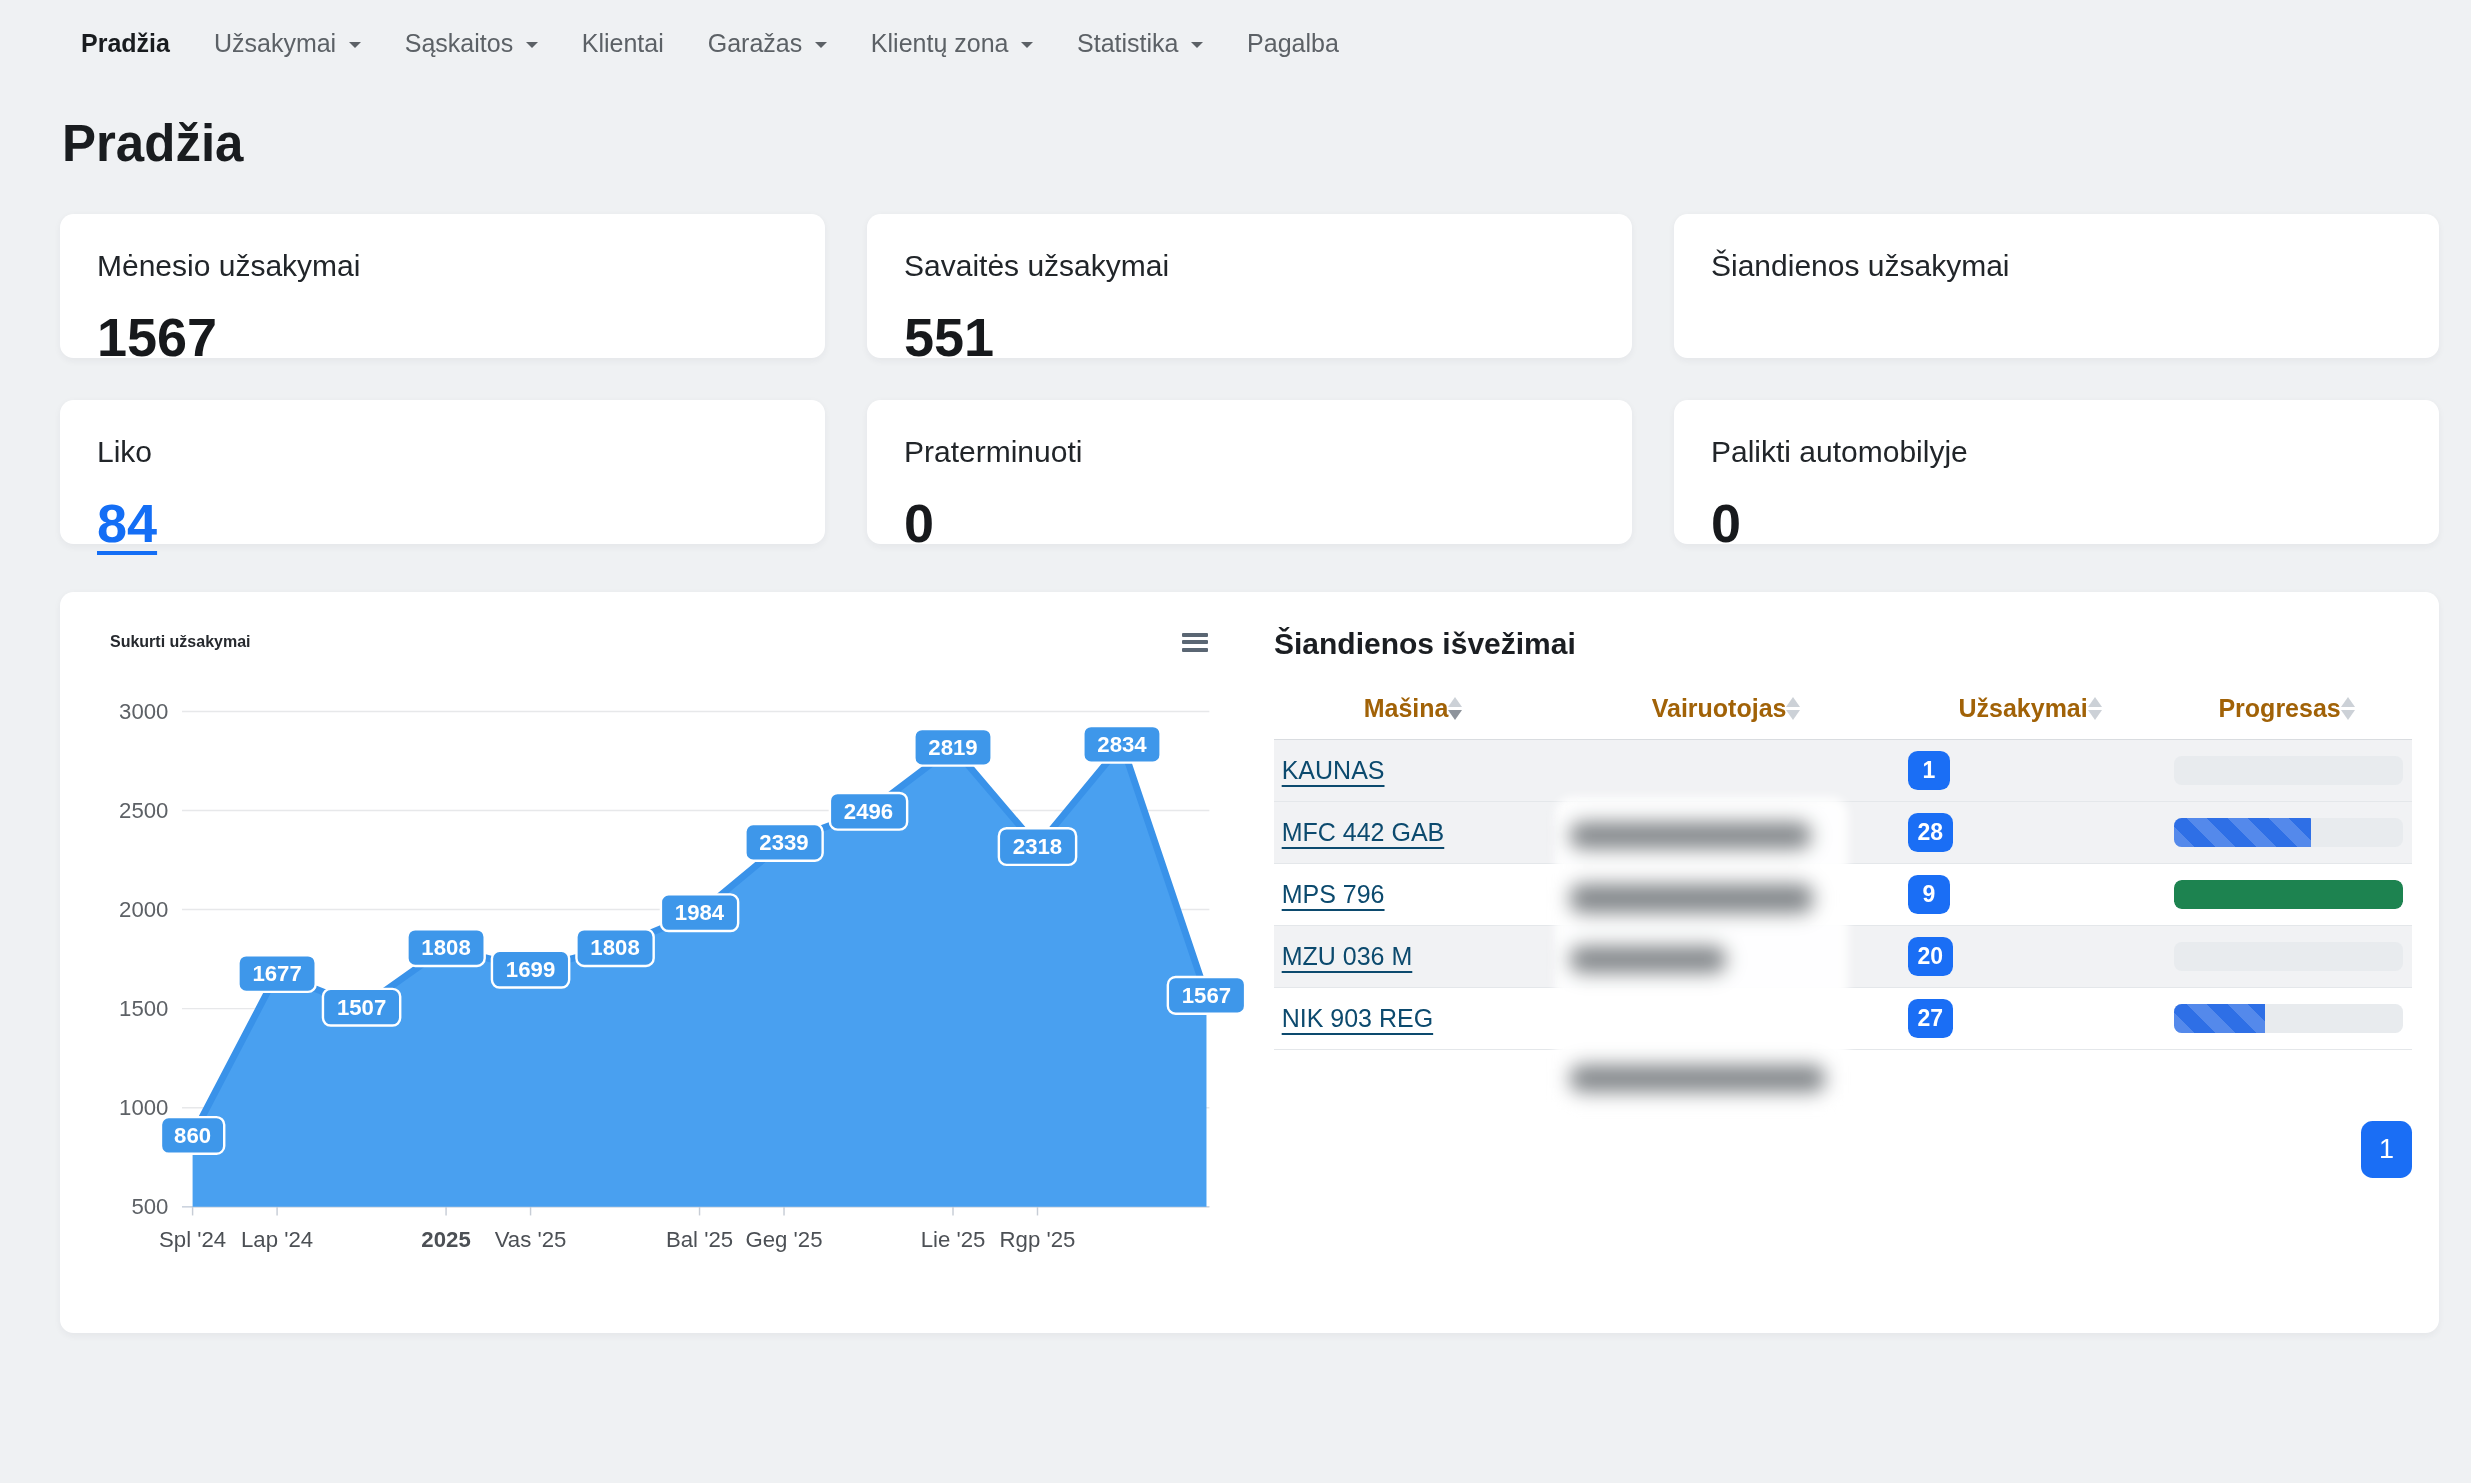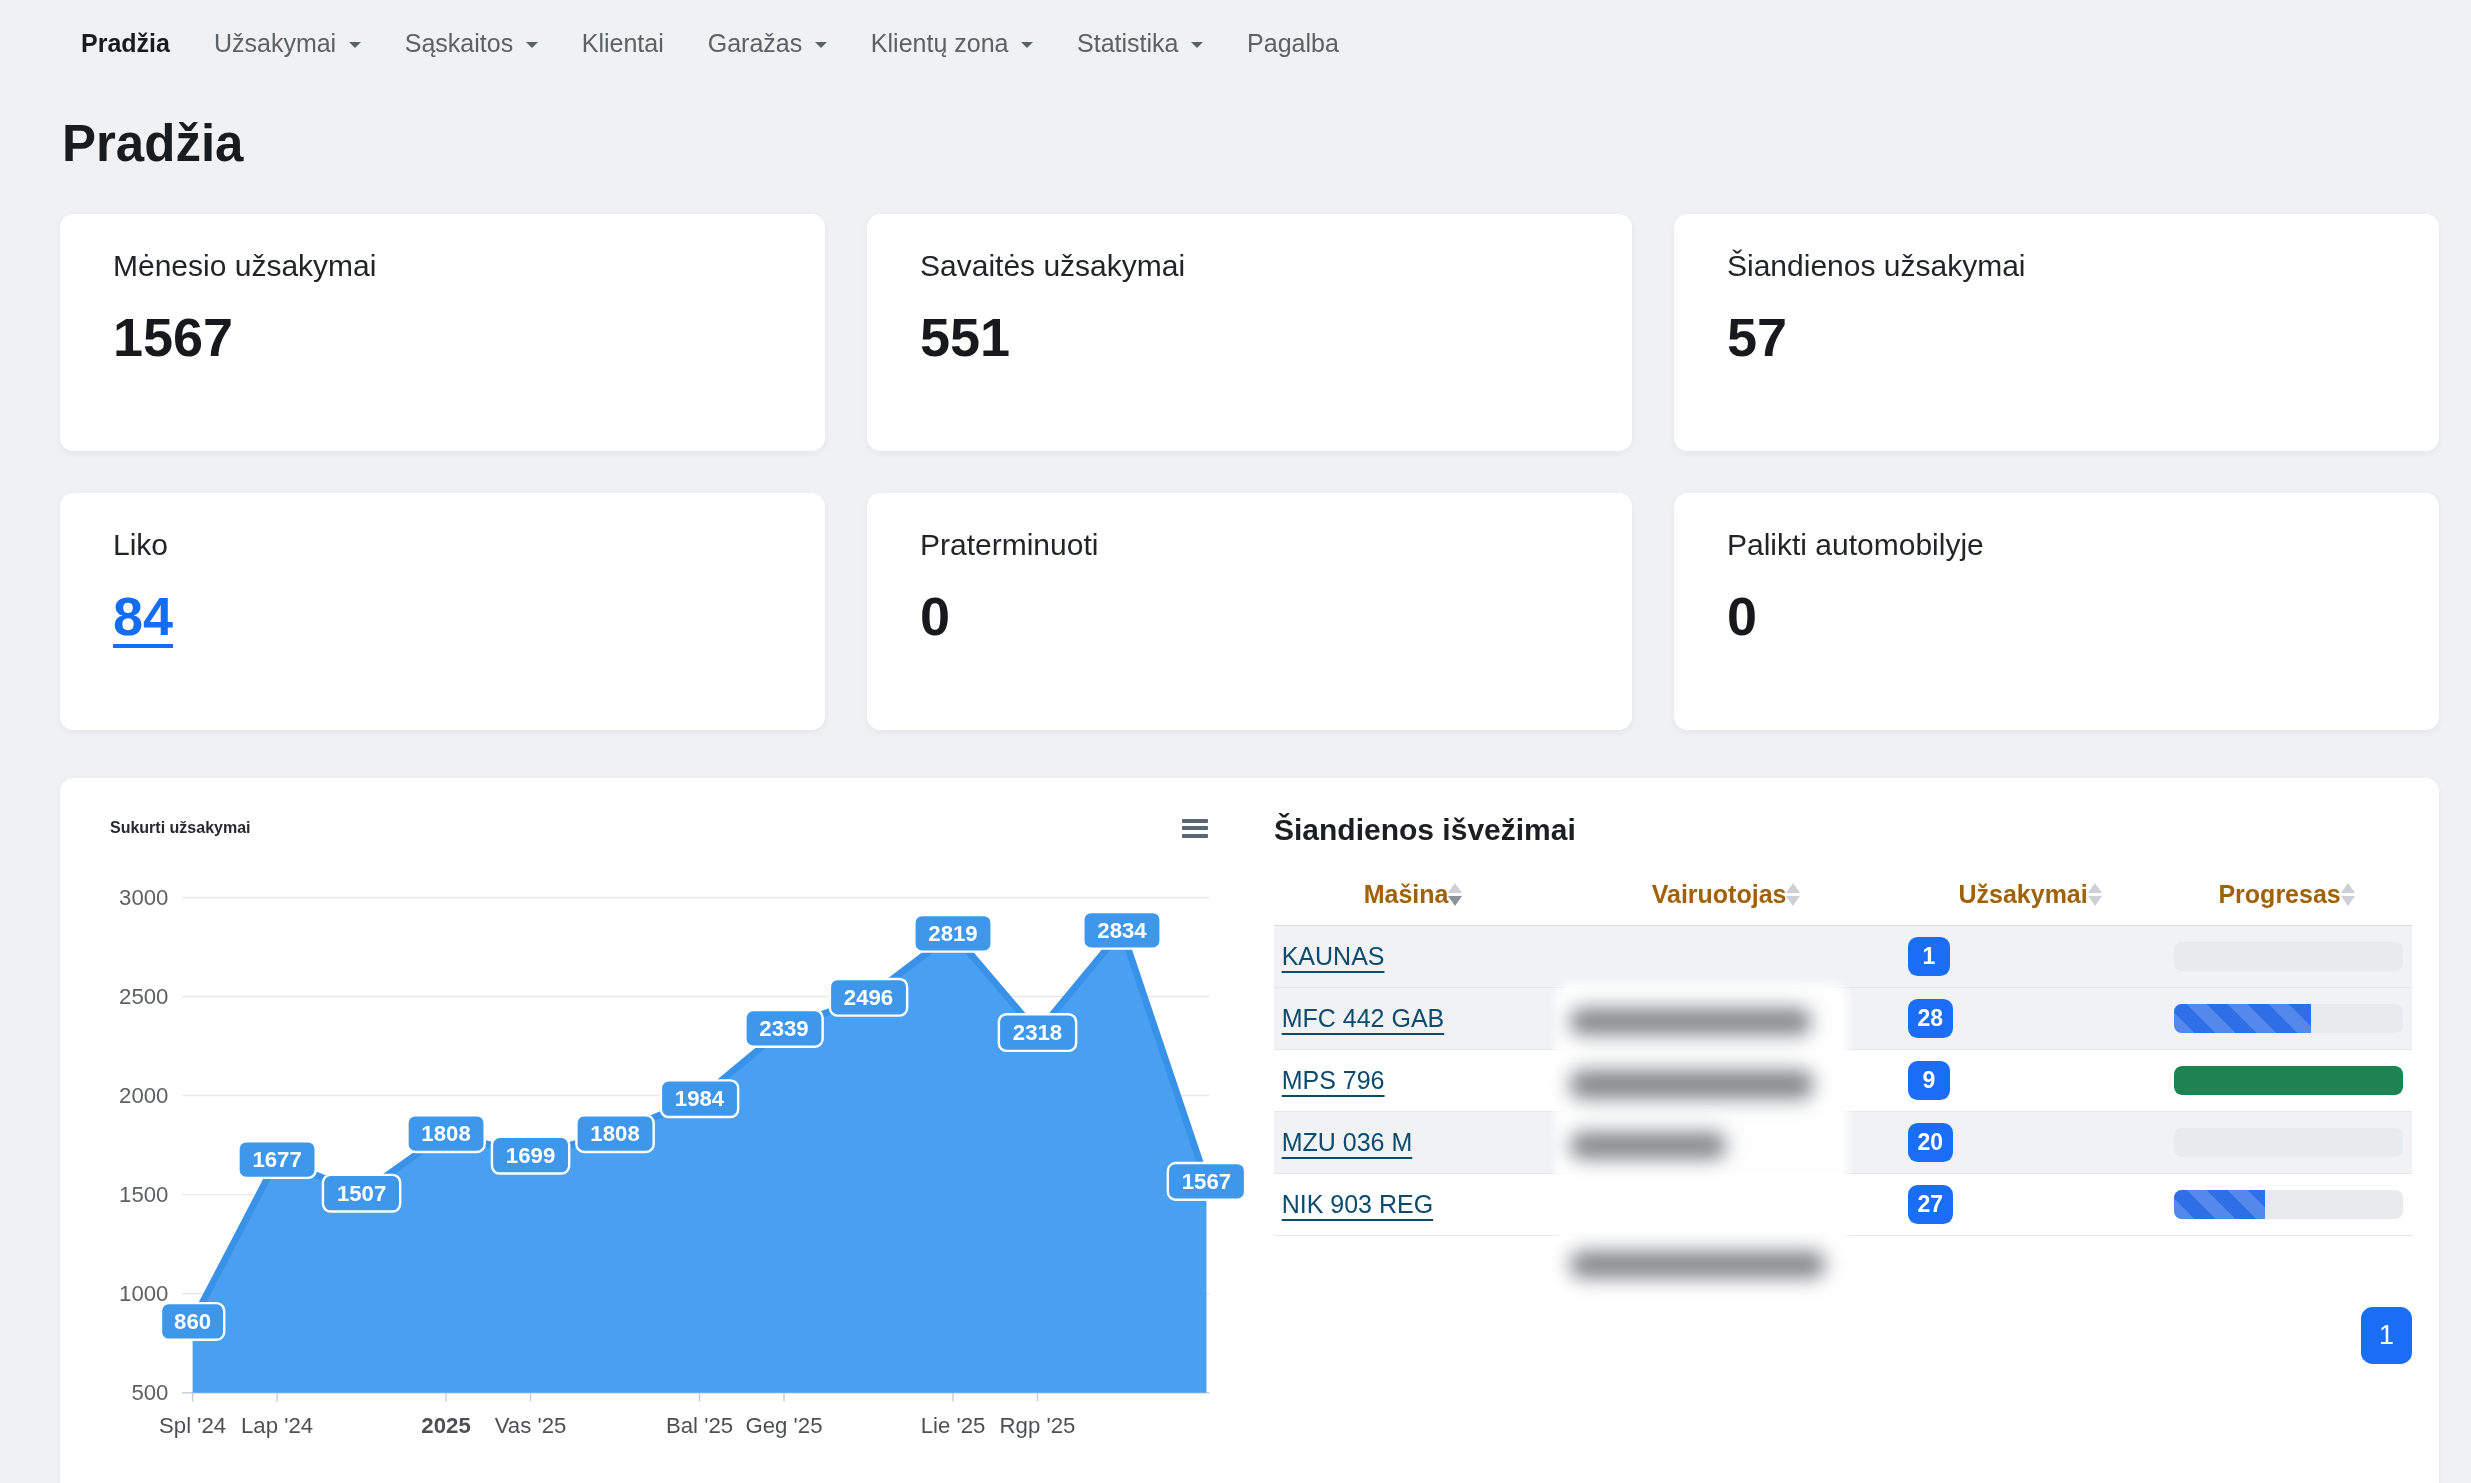--- a/index.html
+++ b/index.html
@@ -11,21 +11,21 @@
   }
   
   .topnav{display:flex;align-items:center;padding:29px 0 0 81px;}
   .nav-item{display:flex;align-items:center;font-size:25px;color:#5c6166;margin-right:44px;cursor:pointer;white-space:nowrap;}
   .nav-item.active{color:#191c1f;font-weight:600;}
   .caret{width:0;height:0;border:6.8px solid transparent;border-top-color:#5c6166;border-bottom:none;margin-left:12.6px;margin-top:3.9px;}
   
   .page-title{margin:56px 0 0 62px;font-size:51px;font-weight:600;color:#191c1f;}
   
   .cards{display:grid;grid-template-columns:repeat(3,1fr);column-gap:42px;row-gap:42px;margin:41px 33px 0 60px;}
-  .card{background:#fff;border-radius:13.5px;height:237px;padding:35px 53px;box-sizing:border-box;box-shadow:0 2.9px 7.7px rgba(30,40,60,.05);}
+  .card{background:#fff;border-radius:13.5px;height:144px;padding:35px 37px;box-sizing:border-box;box-shadow:0 2.9px 7.7px rgba(30,40,60,.05);}
   .card-label{font-size:30px;font-weight:500;color:#212529;}
   .card-value{font-size:54px;font-weight:700;color:#17191c;margin-top:27px;line-height:1;}
   .card-value a{color:#146ef5;text-decoration:underline;text-underline-offset:8.7px;text-decoration-thickness:3.9px;}
   
   .panel{position:relative;background:#fff;border-radius:13.5px;height:741px;margin:48px 33px 0 60px;box-shadow:0 2.9px 7.7px rgba(30,40,60,.05);}
   .chart-title{position:absolute;left:50px;top:41px;font-size:16px;font-weight:700;color:#26292e;}
   .hamburger{position:absolute;left:1116px;top:31px;padding:5.8px;cursor:pointer;background:none;border:none;}
   .hamburger span{display:block;width:26px;height:3.9px;background:#5a6673;border-radius:1px;margin:3.9px 0;}
   #orders-chart{position:absolute;left:37px;top:100px;overflow:visible;}
   #orders-chart text{font-family:"Liberation Sans", sans-serif;}
@@ -99,21 +99,20 @@
     <div class="card">
       <div class="card-label">Mėnesio užsakymai</div>
       <div class="card-value">1567</div>
     </div>
     <div class="card">
       <div class="card-label">Savaitės užsakymai</div>
       <div class="card-value">551</div>
     </div>
     <div class="card">
       <div class="card-label">Šiandienos užsakymai</div>
-      <div class="card-value">57</div>
     </div>
     <div class="card">
       <div class="card-label">Liko</div>
       <div class="card-value"><a href="#">84</a></div>
     </div>
     <div class="card">
       <div class="card-label">Praterminuoti</div>
       <div class="card-value">0</div>
     </div>
     <div class="card">

